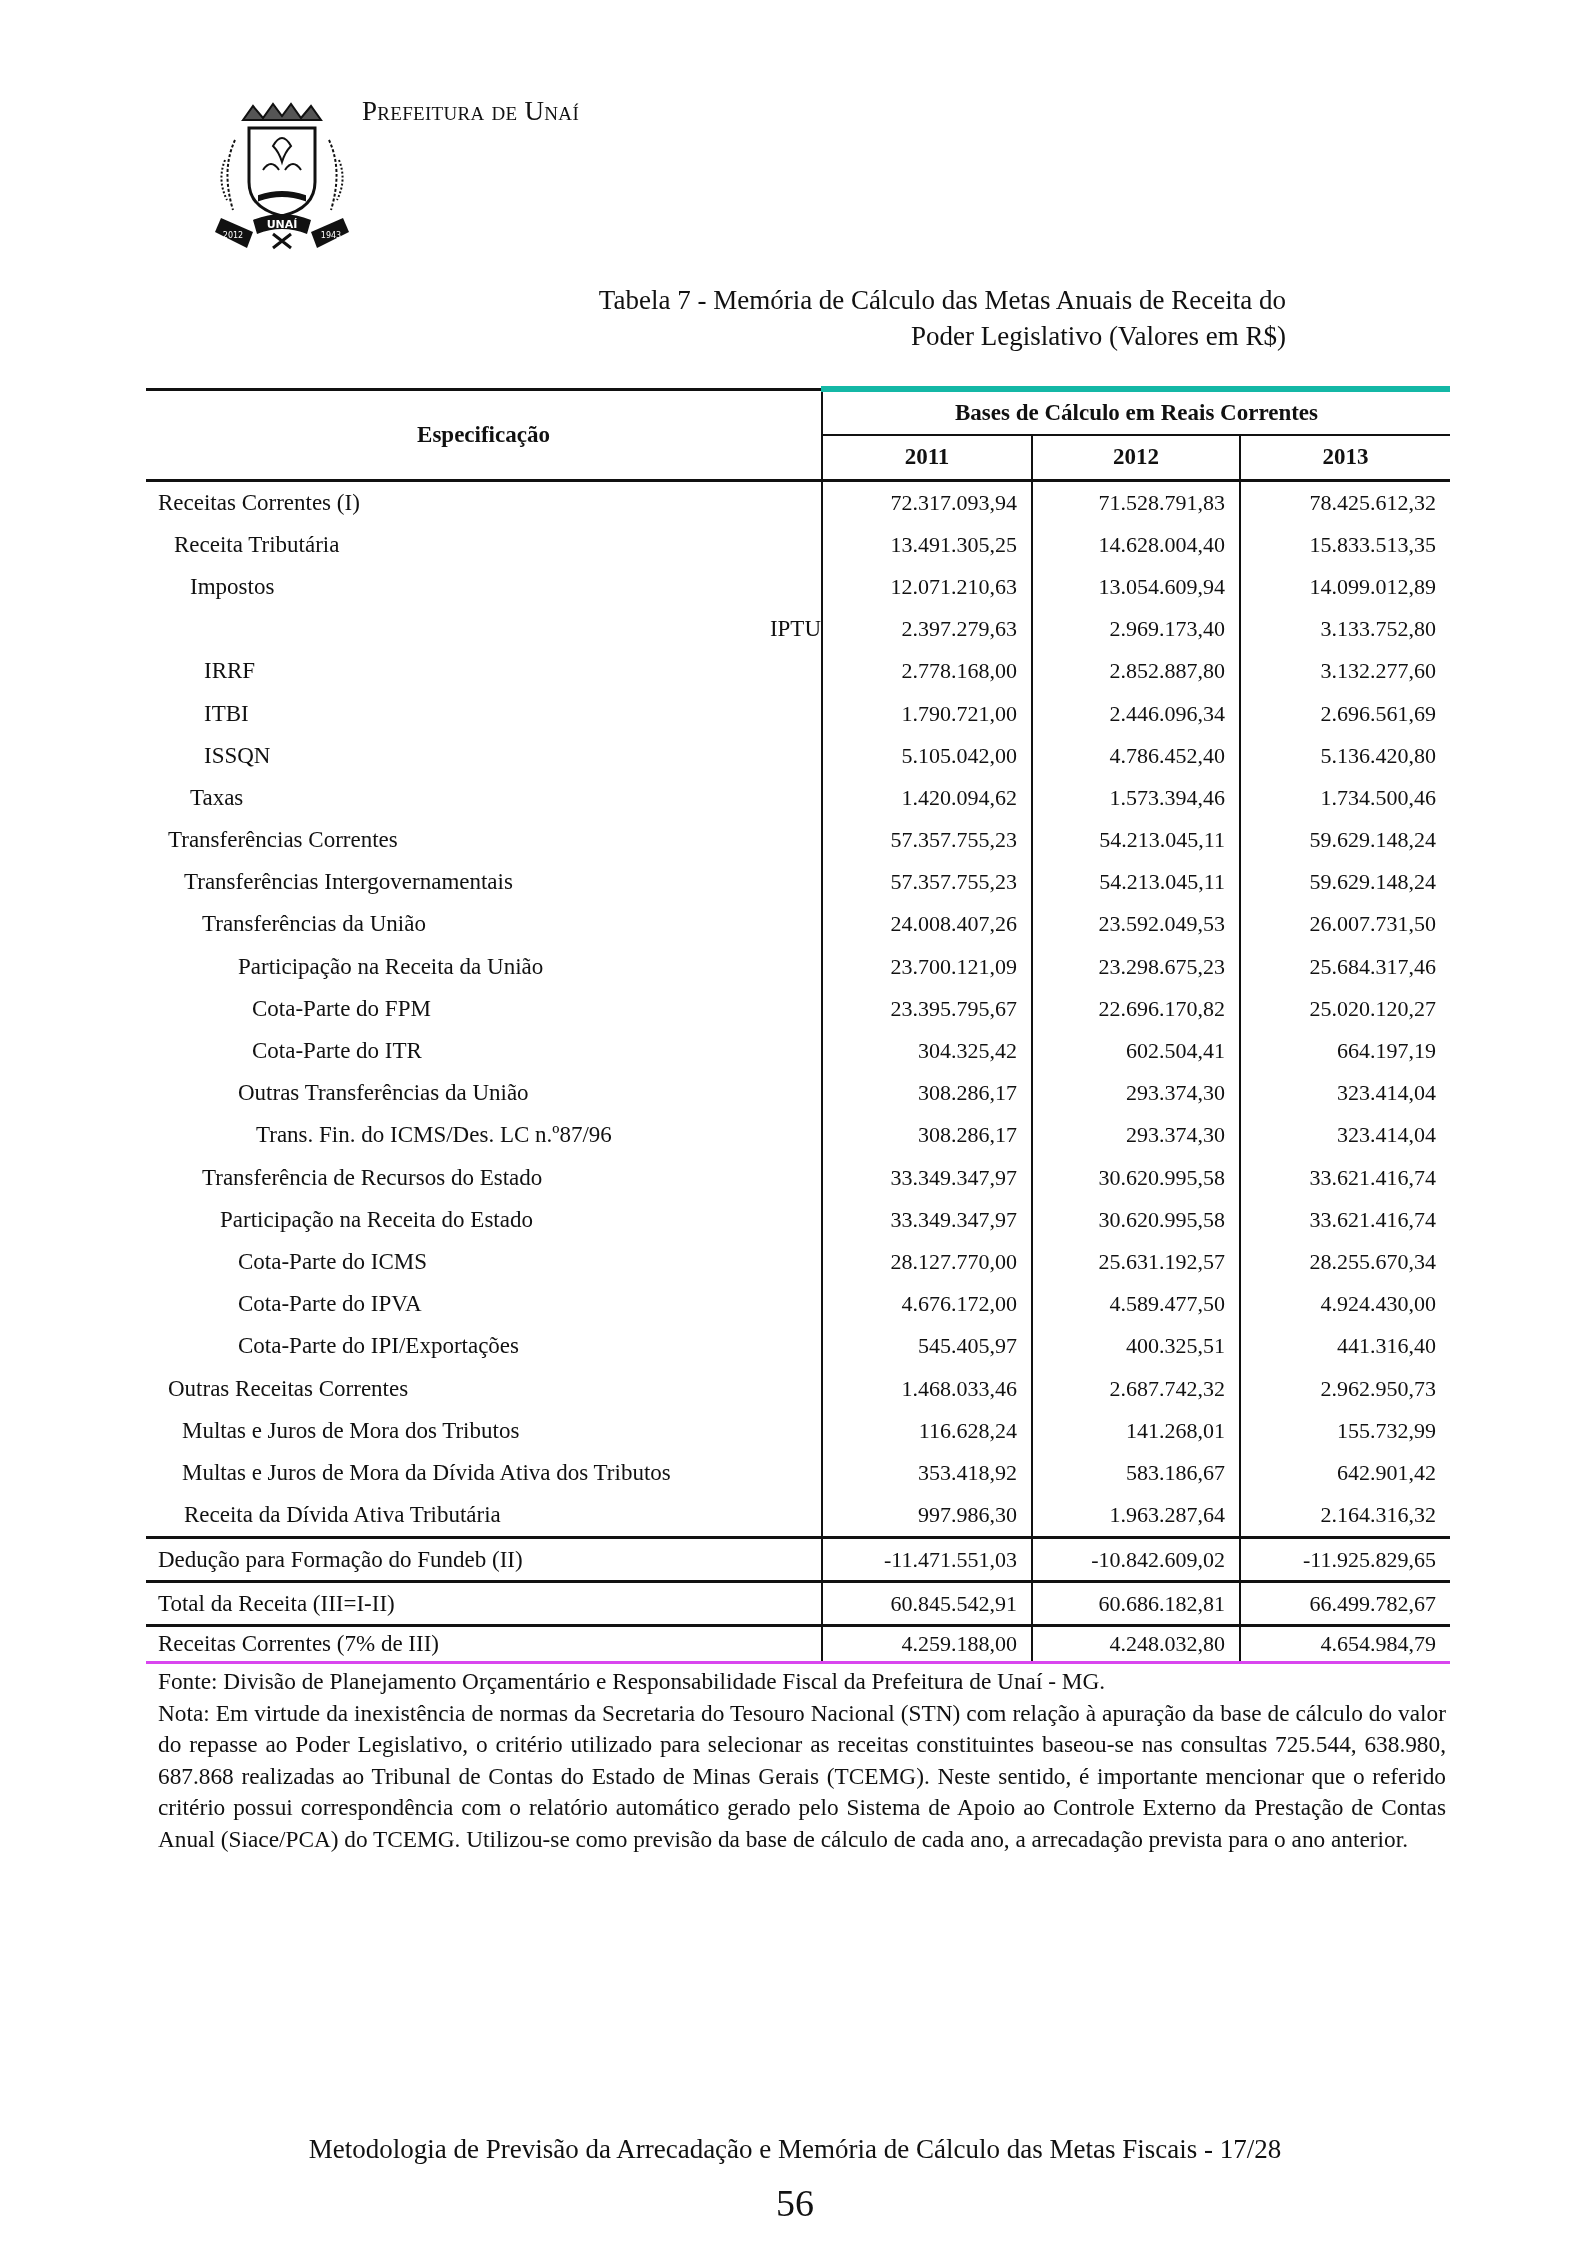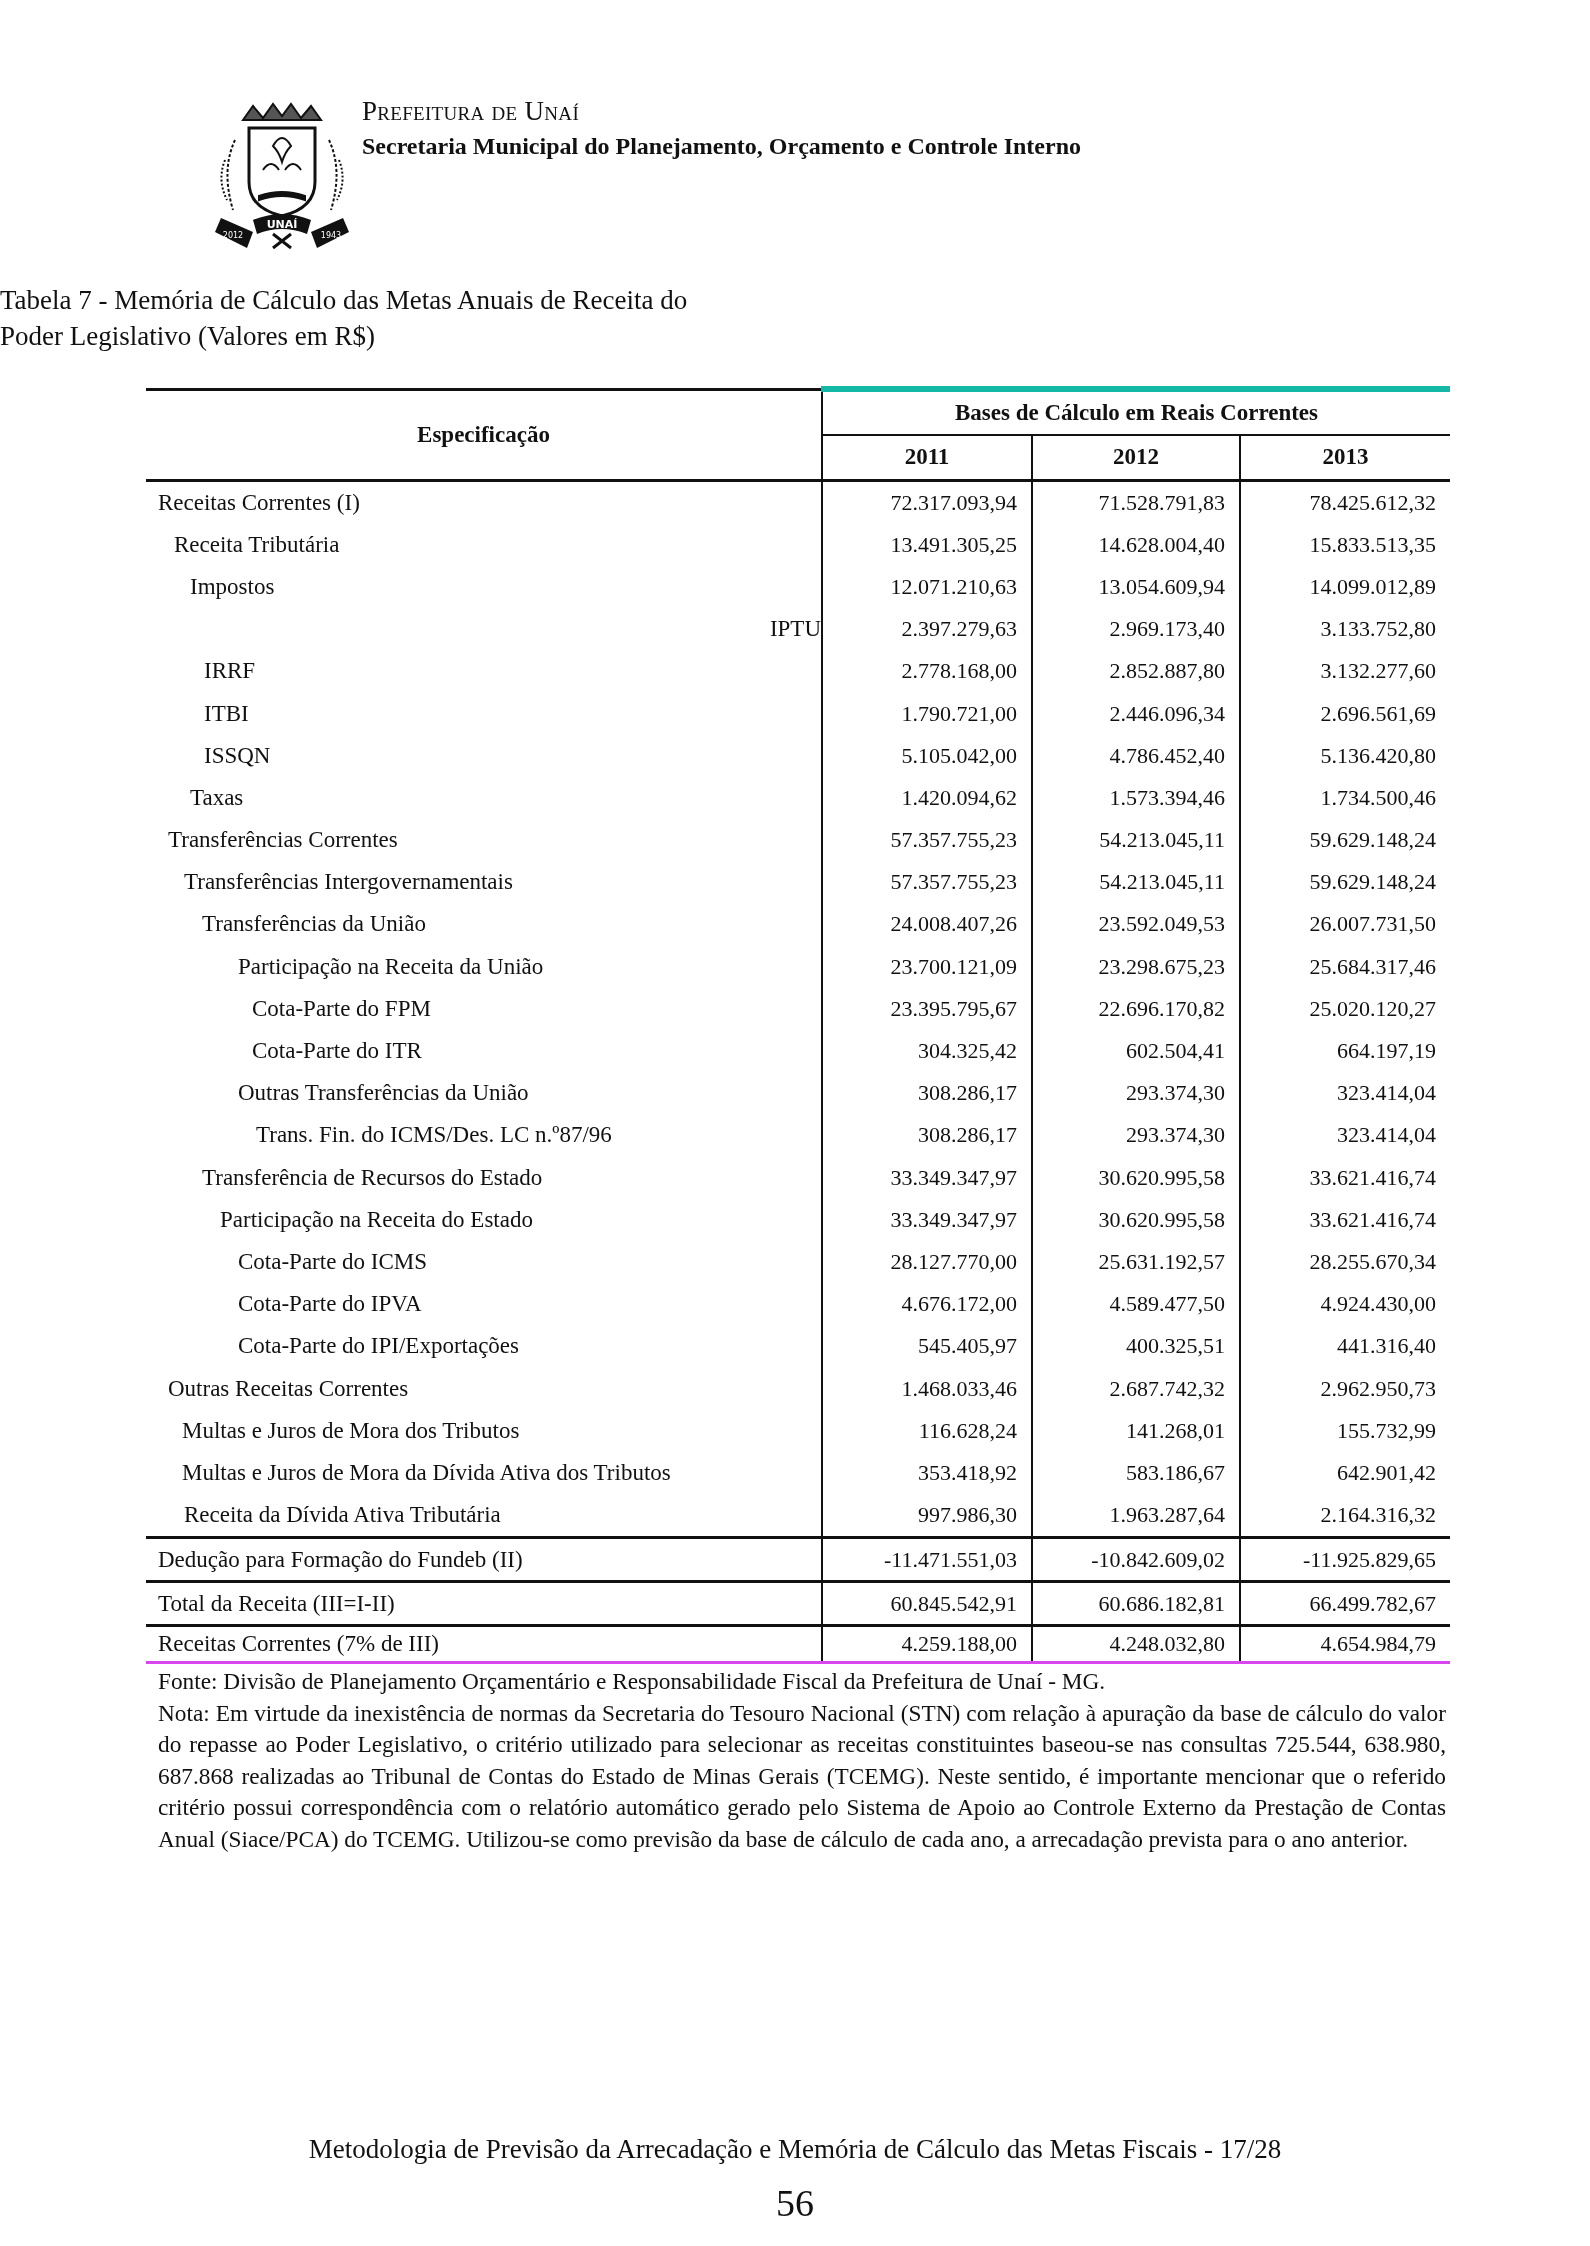--- a/index.html
+++ b/index.html
@@ -7,21 +7,21 @@
          font-family:"Liberation Serif","DejaVu Serif",serif; color:#111; }
 
   
   .crest { position:absolute; left:213px; top:100px; width:138px; height:150px; }
   .hdr { position:absolute; left:362px; top:98px; line-height:1; }
   .hdr .org { font-size:27px; font-weight:normal; font-variant:small-caps; letter-spacing:0.3px; margin-bottom:9px; }
   .hdr .sec { font-size:24px; font-weight:bold; margin-bottom:11px; }
   .hdr .dep { font-size:24px; margin-bottom:11px; }
   .hdr .div { font-size:24px; font-style:italic; }
 
-  .title { position:absolute; left:0; width:1286px; top:282px; text-align:left;
+  .title { position:absolute; left:0; width:1286px; top:282px; text-align:right;
            font-size:27px; line-height:36px; }
 
   
   table.tb { position:absolute; left:146px; top:386px; width:1304px;
              border-collapse:collapse; font-size:23px; }
   table.tb col.c0 { width:676px; }
   table.tb col.c1 { width:210px; }
   table.tb col.c2 { width:208px; }
   table.tb col.c3 { width:210px; }
   table.tb th { font-weight:bold; font-size:23px; text-align:center; padding:0; }
@@ -64,21 +64,20 @@
   <path d="M130 118 L98 132 L104 148 L136 132 Z" fill="#111"></path>
   <path d="M40 120 Q69 108 98 120 L94 134 Q69 124 44 134 Z" fill="#111"></path>
   <text x="69" y="128" font-size="11" font-weight="bold" fill="#fff" text-anchor="middle" font-family="DejaVu Sans, sans-serif">UNAÍ</text>
   <text x="20" y="138" font-size="8" fill="#fff" text-anchor="middle" font-family="DejaVu Sans, sans-serif">2012</text>
   <text x="118" y="138" font-size="8" fill="#fff" text-anchor="middle" font-family="DejaVu Sans, sans-serif">1943</text>
   <path d="M60 134 L78 148 M78 134 L60 148" stroke="#111" stroke-width="3"></path>
 </svg>
 
 <div class="hdr">
   <div class="org">Prefeitura de Unaí</div>
-  <div class="sec">Secretaria Municipal do Planejamento, Orçamento e Controle Interno</div>
 </div>
 
 <div class="title">
   <div>Tabela 7 - Memória de Cálculo das Metas Anuais de Receita do</div>
   <div>Poder Legislativo (Valores em R$)</div>
 </div>
 
 <table class="tb">
   <colgroup>
       <col class="c0">

